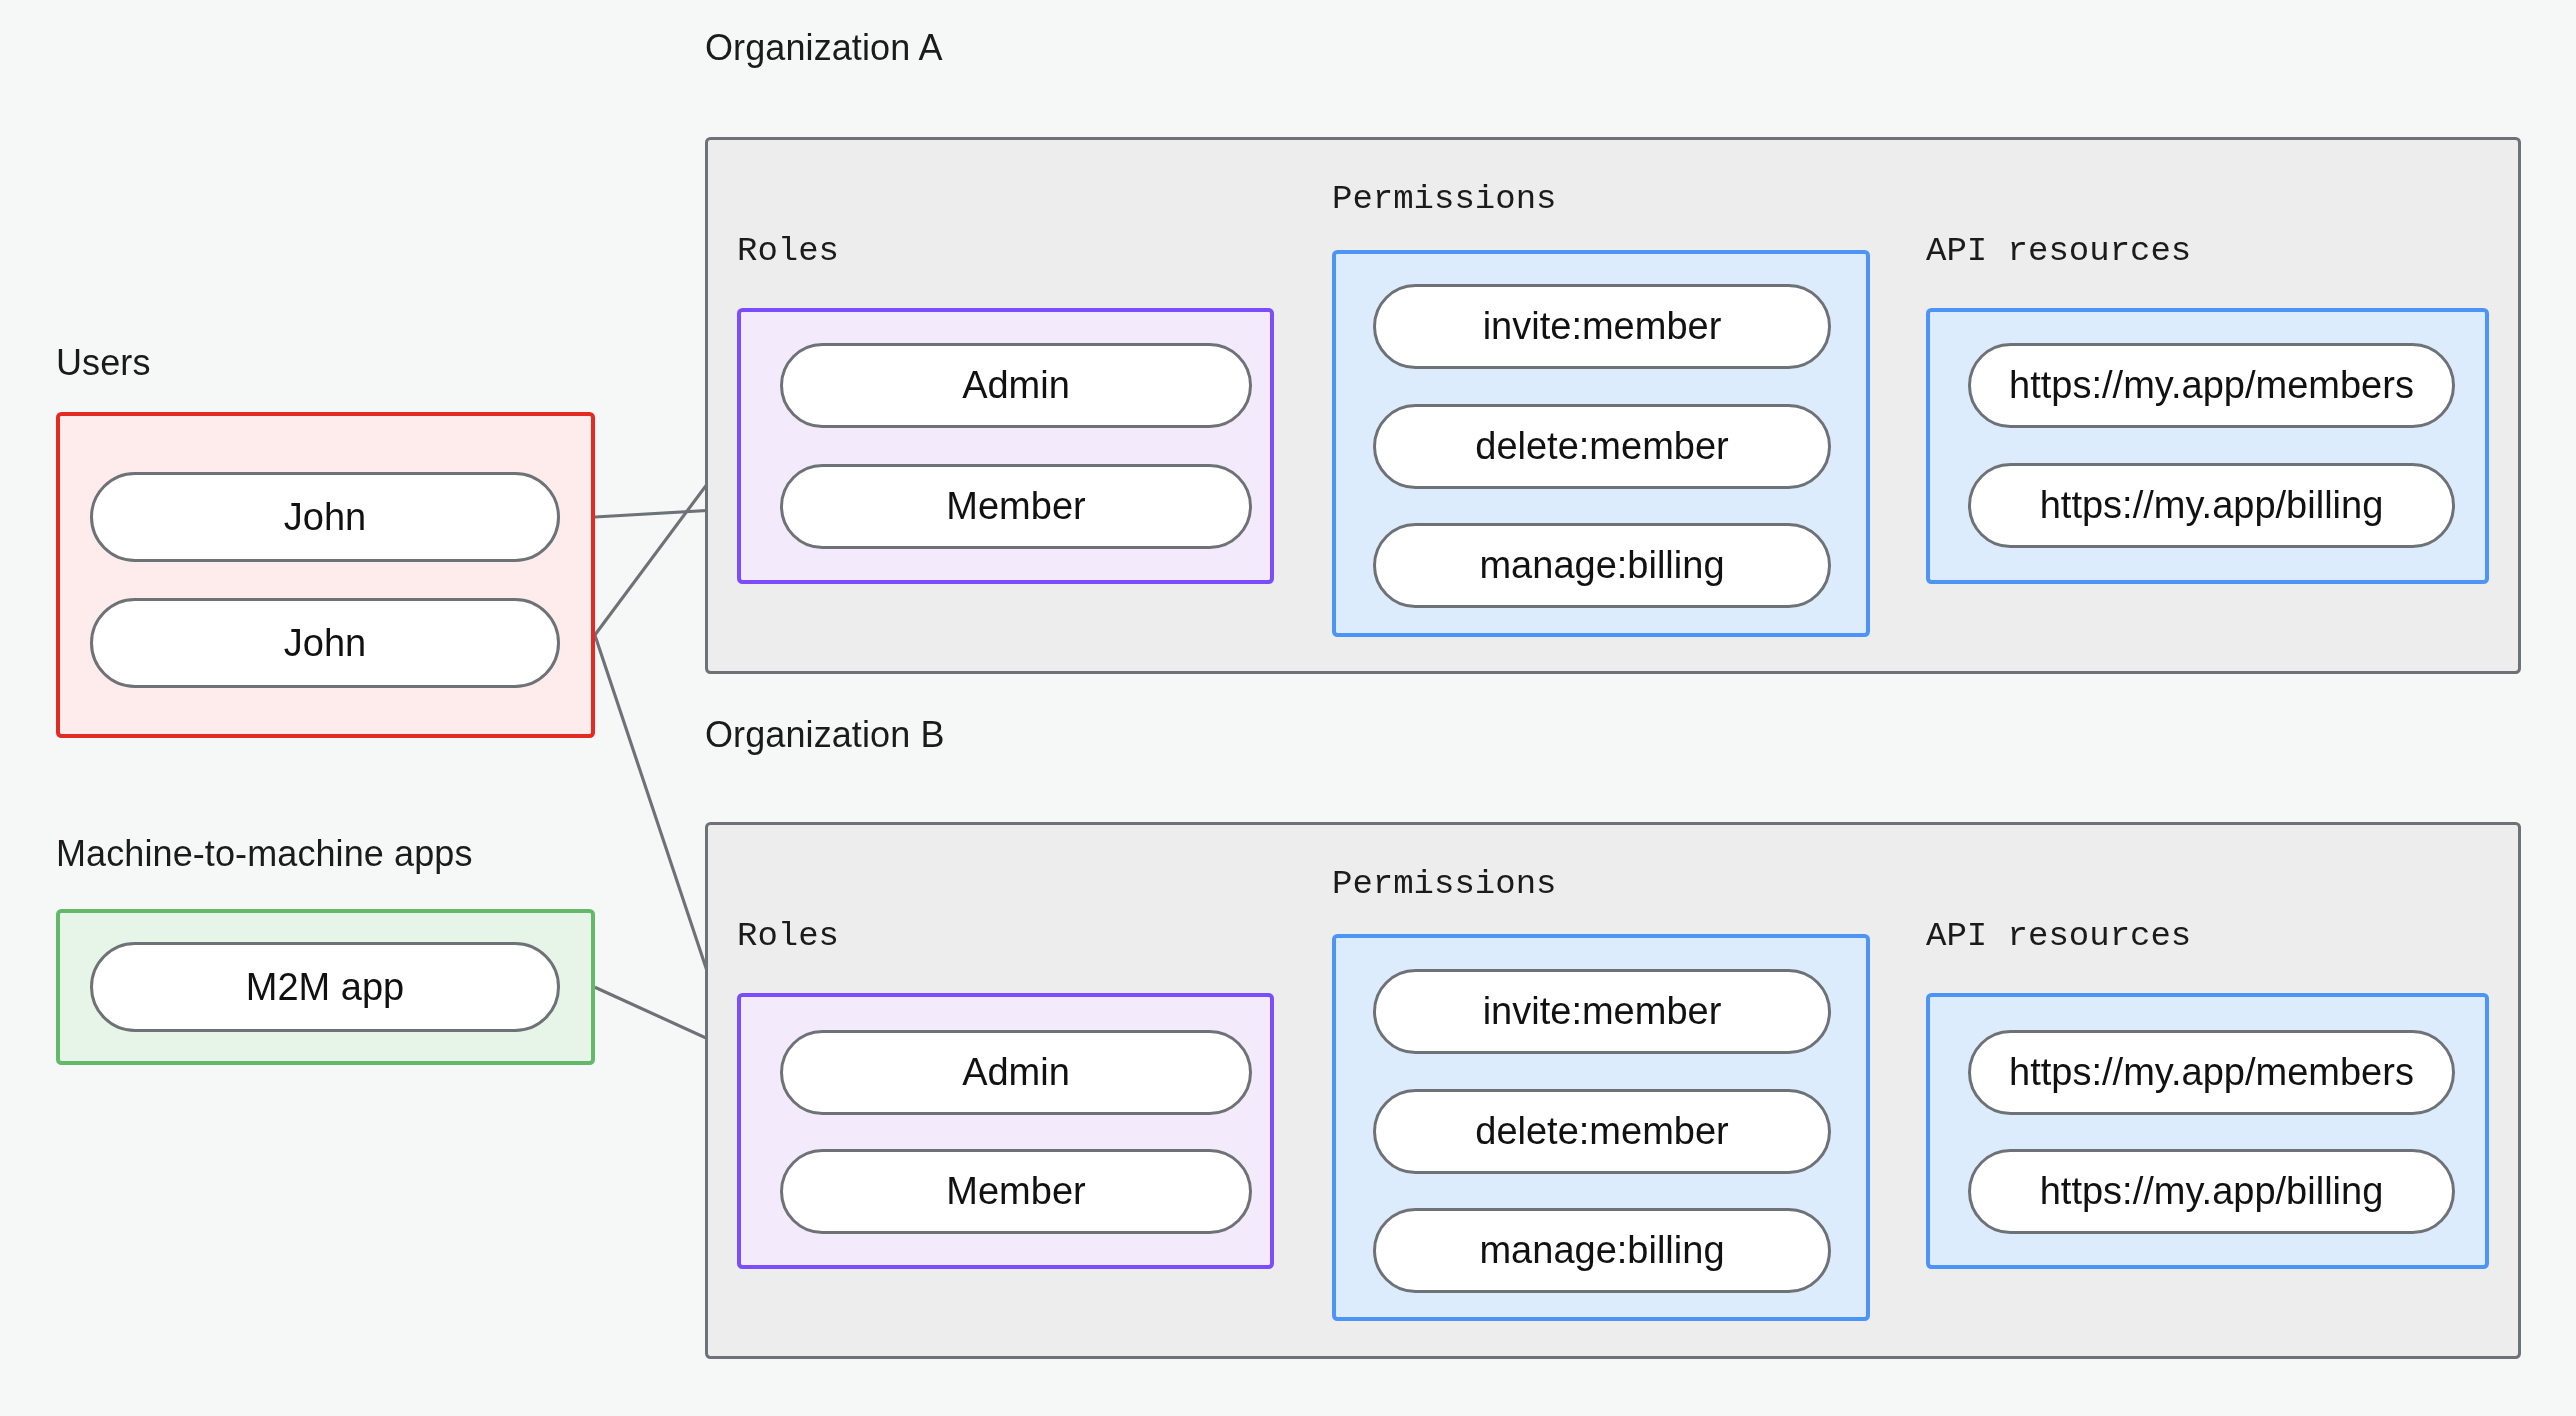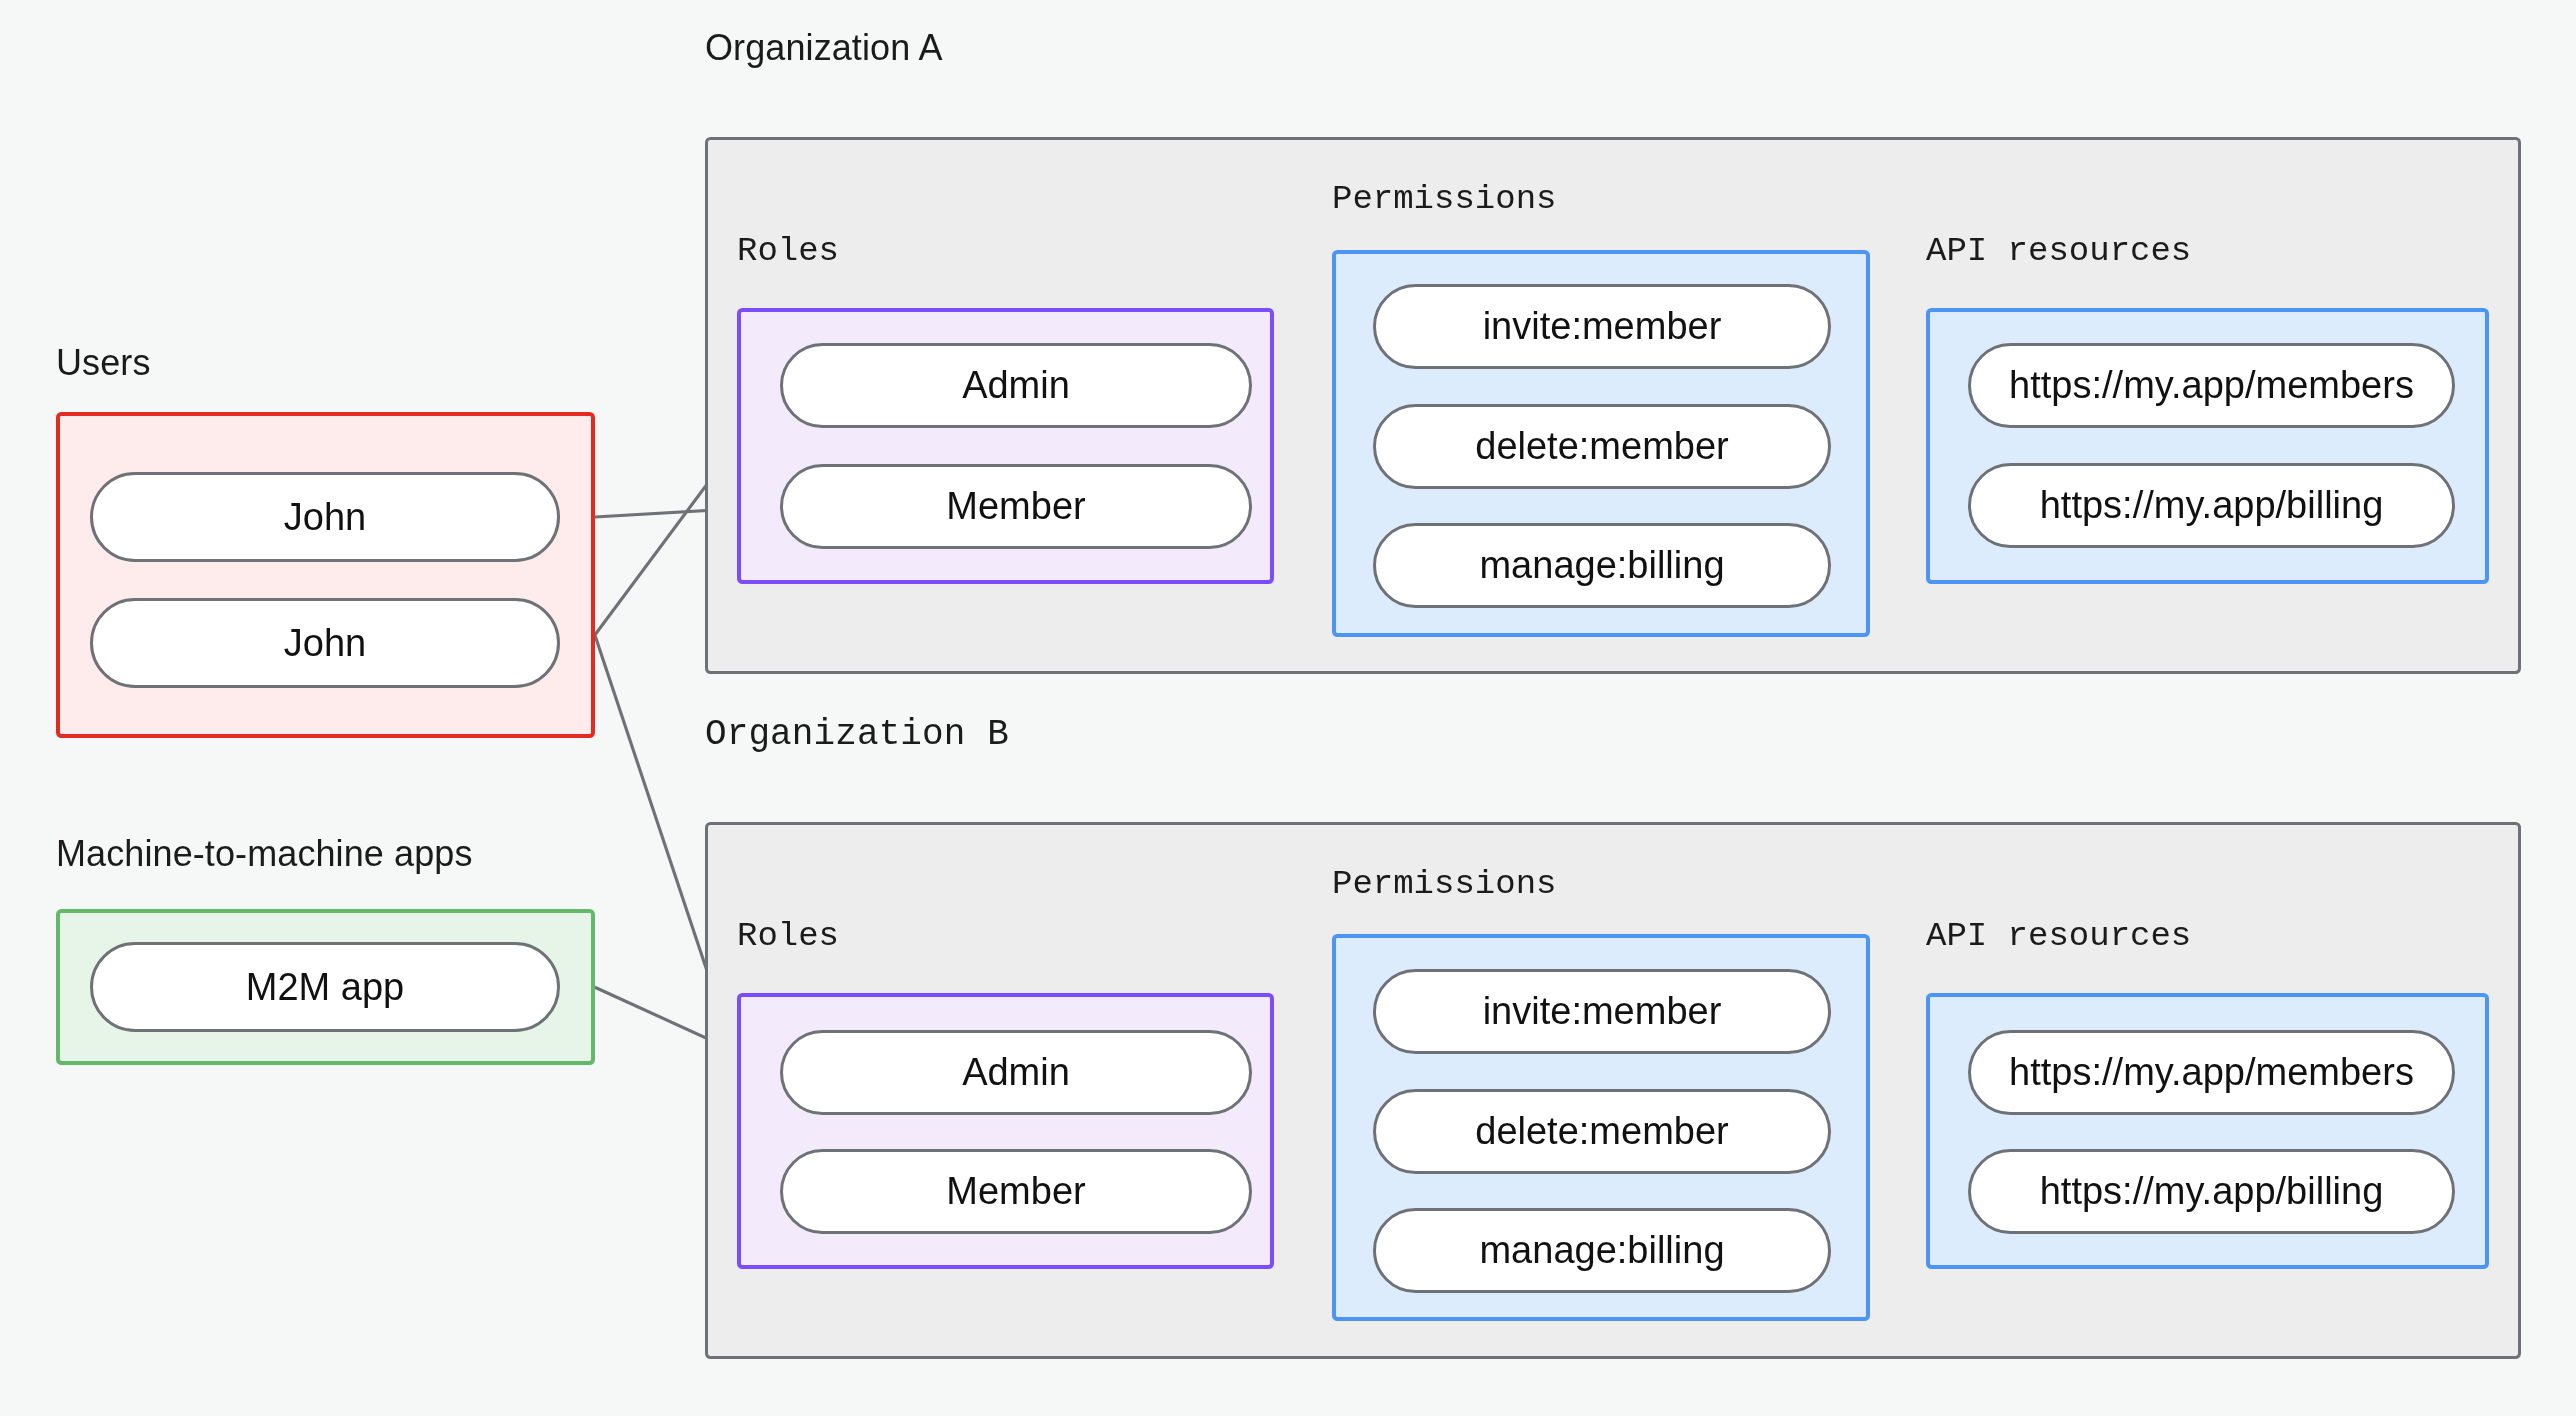--- a/index.html
+++ b/index.html
@@ -171,21 +171,21 @@
   <div class="box box-perms" style="left:1332px; top:250px; width:538px; height:387px;"></div>
   <div class="pill" style="left:1373px; top:284px; width:458px; height:85px;">invite:member</div>
   <div class="pill" style="left:1373px; top:404px; width:458px; height:85px;">delete:member</div>
   <div class="pill" style="left:1373px; top:523px; width:458px; height:85px;">manage:billing</div>
 
   <div class="sub-title" style="left:1926px; top:232px;">API resources</div>
   <div class="box box-api" style="left:1926px; top:308px; width:563px; height:276px;"></div>
   <div class="pill" style="left:1968px; top:343px; width:487px; height:85px;">https://my.app/members</div>
   <div class="pill" style="left:1968px; top:463px; width:487px; height:85px;">https://my.app/billing</div>
 
-  <div class="grp-title" style="left:705px; top:714px;font-family:Liberation Mono, monospace;">Organization B</div>
+  <div class="grp-title" style="left:705px; top:714px;">Organization B</div>
   <div class="box box-org" style="left:705px; top:822px; width:1816px; height:537px;"></div>
 
   <div class="sub-title" style="left:737px; top:917px;">Roles</div>
   <div class="box box-roles" style="left:737px; top:993px; width:537px; height:276px;"></div>
   <div class="pill" style="left:780px; top:1030px; width:472px; height:85px;">Admin</div>
   <div class="pill" style="left:780px; top:1149px; width:472px; height:85px;">Member</div>
 
   <div class="sub-title" style="left:1332px; top:865px;">Permissions</div>
   <div class="box box-perms" style="left:1332px; top:934px; width:538px; height:387px;"></div>
   <div class="pill" style="left:1373px; top:969px; width:458px; height:85px;">invite:member</div>

